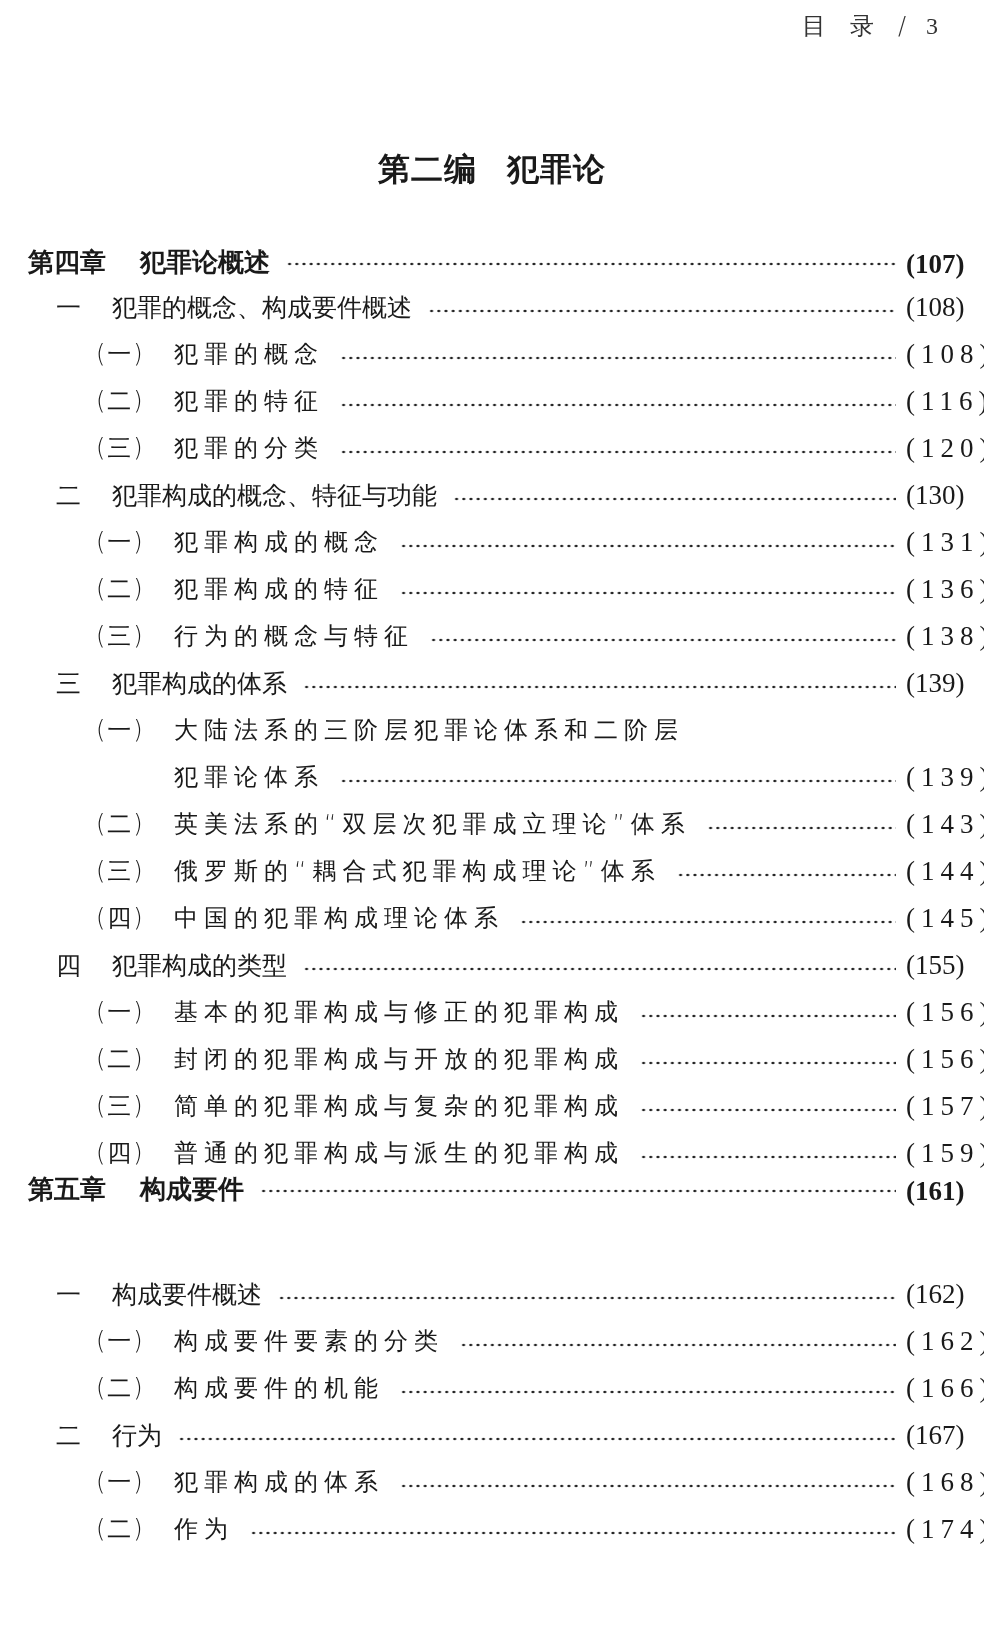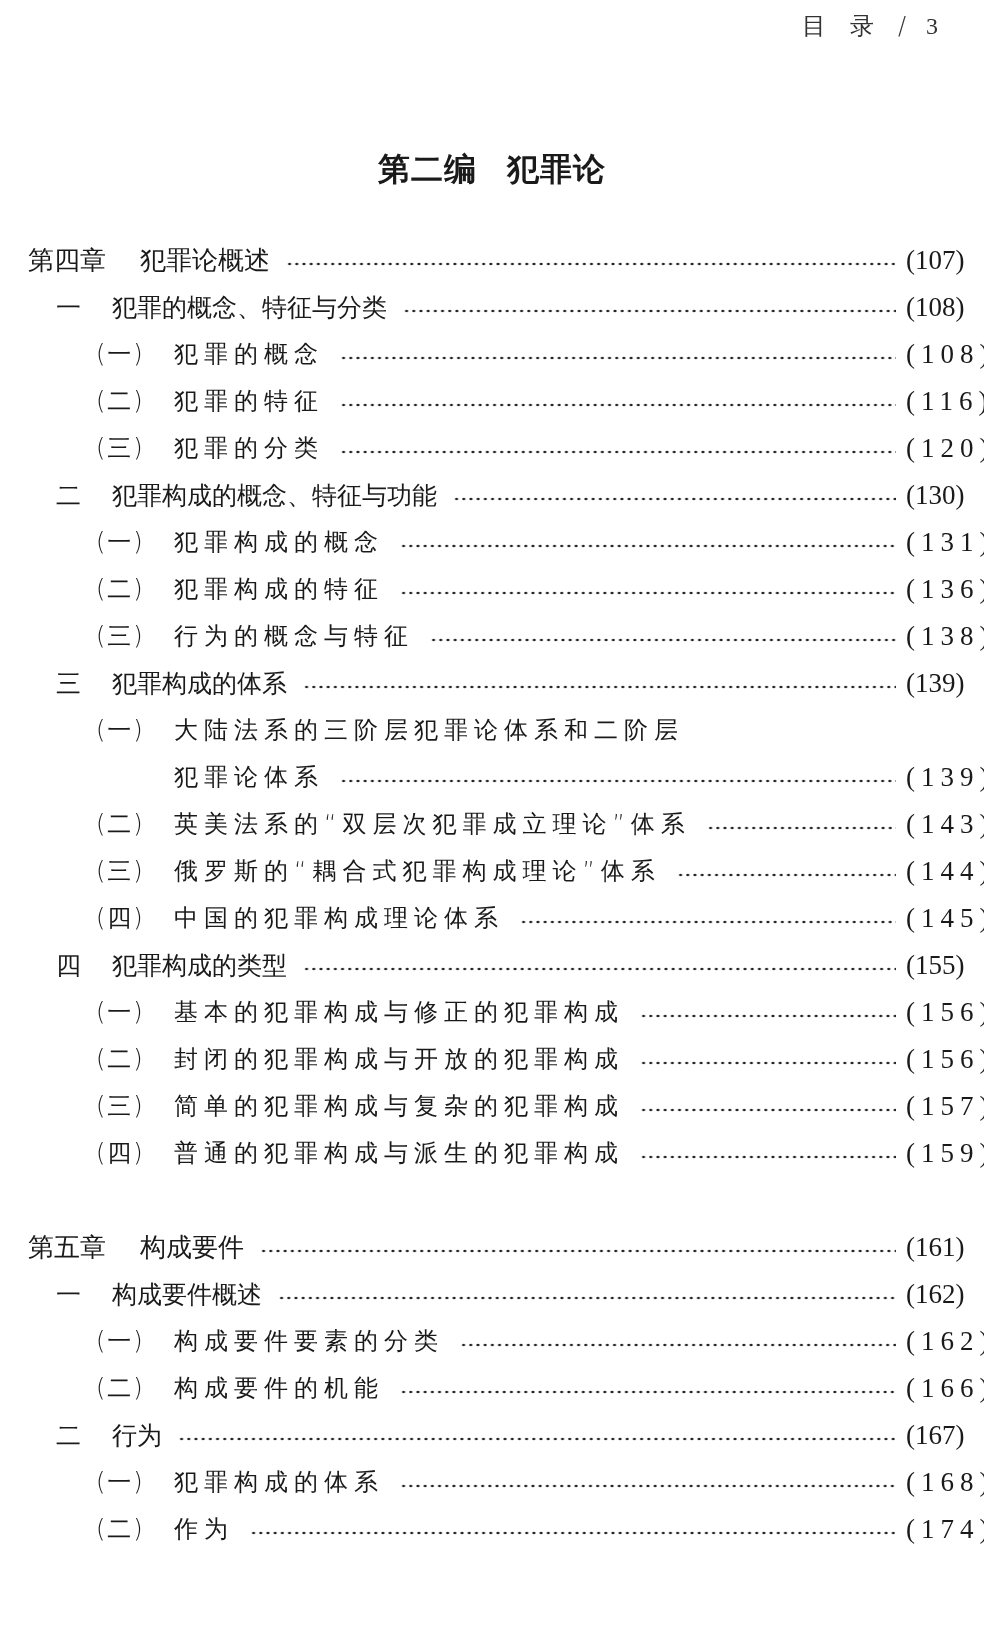--- a/index.html
+++ b/index.html
@@ -37,21 +37,21 @@
     background-image: radial-gradient(circle, #222 1.3px, transparent 1.6px);
     background-size: 7.2px 4px; background-repeat: repeat-x;
     align-self: center; position: relative; top: 4px;
   }
   .row .page {
     flex: none; width: 78px; text-align: left;
     font-family: "Liberation Serif", serif; font-size: 27px;
   }
   .row .spacer { flex: 1 1 auto; }
   
-  .chapter { font-size: 26px; font-weight: normal; font-family: "DejaVu Sans", sans-serif; }
+  .chapter { font-size: 26px; font-weight: bold; font-family: "DejaVu Sans", sans-serif; align-items: flex-end; }
   .chapter .num { margin-left: 28px; width: 112px; }
   .section { font-size: 25px; font-family: "DejaVu Sans", sans-serif; font-weight: 300; }
   .section .num { margin-left: 56px; width: 56px; }
   .sub { font-size: 24px; font-family: "DejaVu Sans", sans-serif; font-weight: 300; letter-spacing: 6px; }
   .sub .num { margin-left: 96px; width: 78px; letter-spacing: 2px; }
   .sub .title { letter-spacing: 6px; }
   .cont .num { margin-left: 96px; width: 78px; }
 </style>
 </head>
 <body>
@@ -66,21 +66,21 @@
 
 <div class="toc">
   <div class="row chapter" style="top:240px">
       <span class="num">第四章</span>
       <span class="title">犯罪论概述</span>
       <span class="leader"></span>
       <span class="page">(107)</span>
     </div>
   <div class="row section" style="top:287px">
       <span class="num">一</span>
-      <span class="title">犯罪的概念、特征与分类</span>
+      <span class="title">犯罪的概念、构成要件概述</span>
       <span class="leader"></span>
       <span class="page">(108)</span>
     </div>
   <div class="row sub" style="top:334px">
       <span class="num">(一)</span>
       <span class="title">犯罪的概念</span>
       <span class="leader"></span>
       <span class="page">(108)</span>
     </div>
   <div class="row sub" style="top:381px">
@@ -177,21 +177,21 @@
       <span class="title">简单的犯罪构成与复杂的犯罪构成</span>
       <span class="leader"></span>
       <span class="page">(157)</span>
     </div>
   <div class="row sub" style="top:1133px">
       <span class="num">(四)</span>
       <span class="title">普通的犯罪构成与派生的犯罪构成</span>
       <span class="leader"></span>
       <span class="page">(159)</span>
     </div>
-  <div class="row chapter" style="top:1227px">
+  <div class="row chapter" style="top:1167px">
       <span class="num">第五章</span>
       <span class="title">构成要件</span>
       <span class="leader"></span>
       <span class="page">(161)</span>
     </div>
   <div class="row section" style="top:1274px">
       <span class="num">一</span>
       <span class="title">构成要件概述</span>
       <span class="leader"></span>
       <span class="page">(162)</span>

